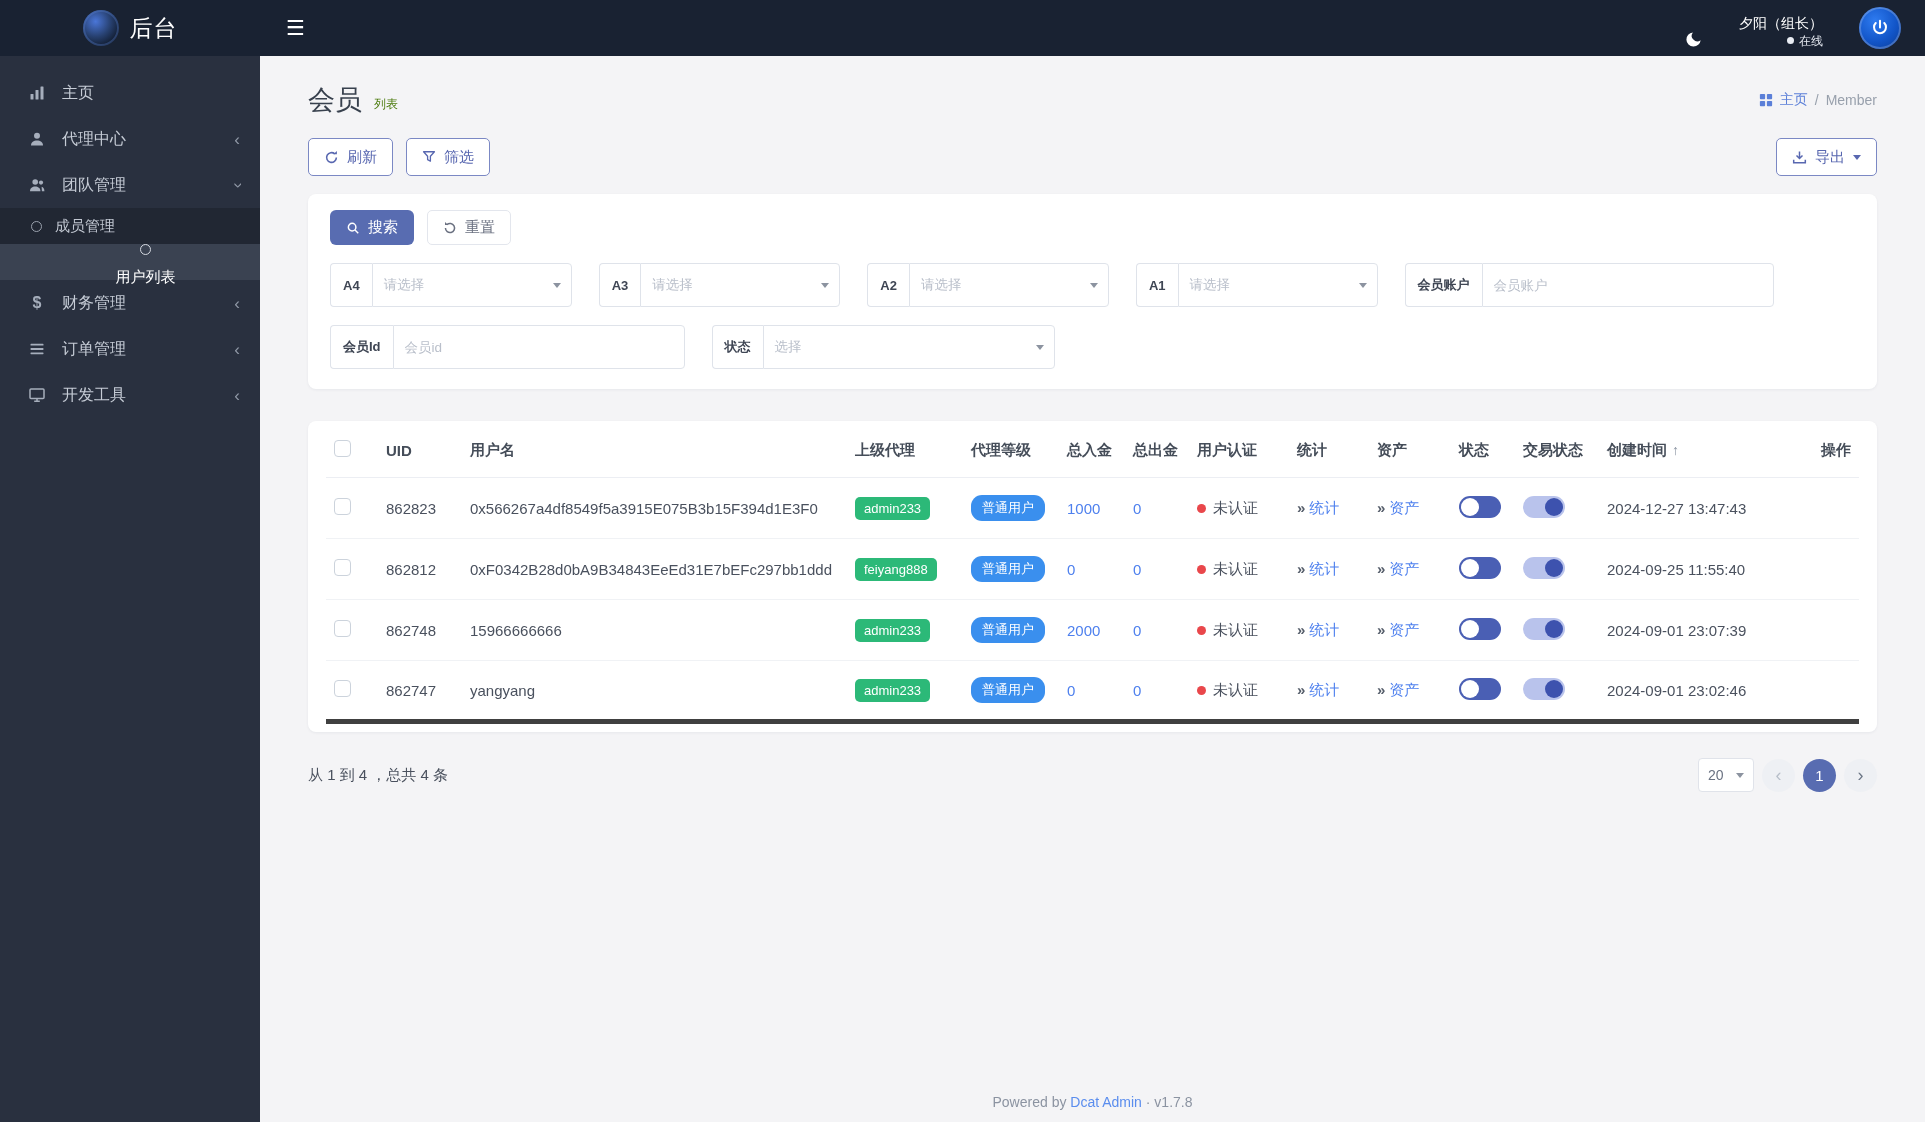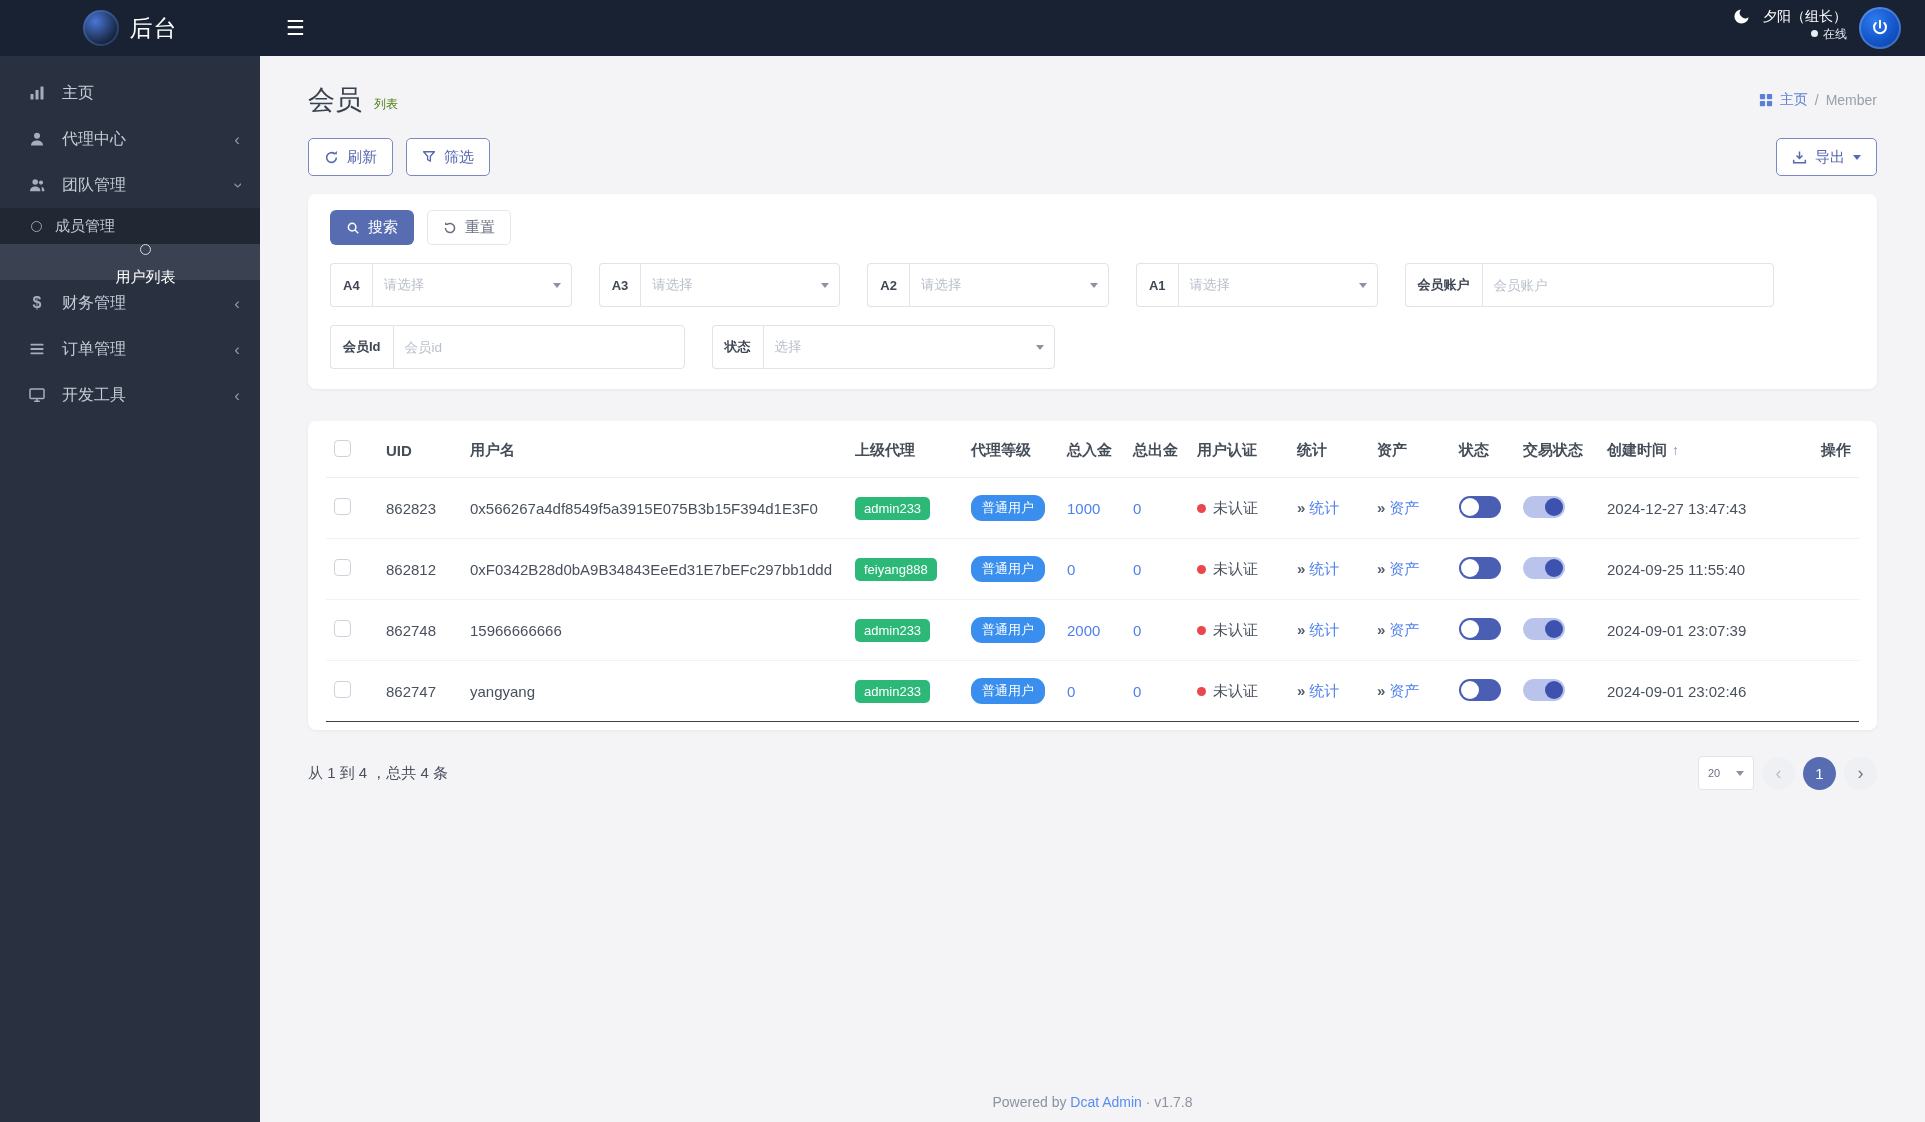--- a/index.html
+++ b/index.html
@@ -11,21 +11,21 @@
   svg { display:block; }
 
   
   .topbar { position:fixed; top:0; left:0; right:0; height:56px; background:#192232; display:flex; align-items:center; z-index:20; }
   .brand { width:260px; height:100%; display:flex; align-items:center; justify-content:center; gap:11px; }
   .logo-circle { width:36px; height:36px; border-radius:50%;
     background:radial-gradient(circle at 35% 32%, #4a76d8 0%, #27406f 45%, #101a2b 78%);
     box-shadow: inset 0 0 0 2px rgba(90,130,210,.35); }
   .brand-text { color:#fff; font-size:23px; letter-spacing:1px; }
   .hamburger { color:#fff; font-size:21px; margin-left:26px; cursor:pointer; }
-  .topbar-right { margin-left:auto; display:flex; align-items:flex-start; gap:12px; padding-right:24px; }
+  .topbar-right { margin-left:auto; display:flex; align-items:flex-end; gap:36px; padding-right:24px; }
   .moon { color:#fff; cursor:pointer; }
   .user-block { text-align:right; color:#fff; line-height:1.35; cursor:pointer; }
   .user-name { font-size:14px; }
   .user-status { font-size:12px; display:flex; align-items:center; justify-content:flex-end; gap:5px; color:#e8ecf3; }
   .user-status::before { content:""; width:7px; height:7px; border-radius:50%; background:#e8ecf3; display:inline-block; }
   .avatar { width:42px; height:42px; border-radius:50%; cursor:pointer;
     background:radial-gradient(circle at 38% 32%, #2e7bf0 0%, #1255c8 55%, #0b3a92 100%);
     box-shadow: inset 0 0 0 2px rgba(255,255,255,.22);
     display:flex; align-items:center; justify-content:center; }
 
@@ -79,40 +79,40 @@
   .w-select { width:200px; }
   .w-wide { width:292px; }
 
   
   .table-card { background:#fff; border-radius:8px; margin-top:32px; padding:2px 18px 8px; box-shadow:0 1px 3px rgba(25,35,60,.06); }
   table { width:100%; border-collapse:collapse; table-layout:fixed; }
   th { text-align:left; font-size:15px; font-weight:bold; color:#454d59; padding:17px 8px; border-bottom:1px solid #ecEEf3; }
   th { border-bottom:1px solid #ecEEf3; }
   td { padding:8px; height:61px; border-bottom:1px solid #f0f2f5; font-size:15px; color:#4a515e; vertical-align:middle;
        overflow:hidden; white-space:nowrap; text-overflow:ellipsis; }
-  tr:last-child td { border-bottom:1px solid #404040; }
+  tr:last-child td { border-bottom:5px solid #404040; }
   .cb { width:17px; height:17px; border:1.5px solid #ccd3dc; border-radius:4px; background:#fff; display:inline-block; cursor:pointer; }
   .badge-green { background:#2cb978; color:#fff; font-size:13px; padding:4px 9px; border-radius:5px; display:inline-block; }
   .badge-blue { background:#3a8fee; color:#fff; font-size:13px; padding:4px 11px; border-radius:11px; display:inline-block; }
   .lnk { color:#4e80ee; cursor:pointer; text-decoration:none; }
   .auth-dot { width:9px; height:9px; border-radius:50%; background:#e9474b; display:inline-block; margin-right:7px; }
   .chev-lnk::before { content:"»"; color:#565e6b; font-weight:bold; margin-right:4px; }
   .sort::after { content:"↑"; color:#8892a0; font-size:14px; margin-left:5px; font-weight:normal; }
   .switch { display:inline-block; width:42px; height:22px; border-radius:12px; background:#4a5fb4; position:relative; cursor:pointer; }
   .switch::after { content:""; position:absolute; top:2px; left:2px; width:18px; height:18px; border-radius:50%; background:#fff; }
   .switch.alt { background:#b9c3ec; }
   .switch.alt::after { left:auto; right:2px; background:#3d52ae; }
   th.ops, td.ops { text-align:right; }
 
   
   .table-footer { display:flex; align-items:center; margin-top:26px; }
   .summary { font-size:15px; color:#4a515e; }
   .pager { margin-left:auto; display:flex; align-items:center; gap:8px; }
   .psize { width:56px; height:34px; border:1px solid #e0e3ea; border-radius:4px; background:#fff; display:flex;
-    align-items:center; justify-content:space-between; padding:0 9px; font-size:11px; color:#6a7282; cursor:pointer; }
+    align-items:center; justify-content:space-between; padding:0 9px; font-size:14px; color:#6a7282; cursor:pointer; }
   .psize .caret { color:#8c93a0; }
   .pg-btn { width:33px; height:33px; border-radius:50%; display:flex; align-items:center; justify-content:center;
     background:#eef0f4; color:#6c7686; font-size:18px; cursor:pointer; }
   .pg-btn.prev { color:#b7bec9; }
   .pg-btn.prev::before { content:"‹"; }
   .pg-btn.next::before { content:"›"; }
   .pg-current { width:33px; height:33px; border-radius:50%; background:#586cb1; color:#fff; display:flex;
     align-items:center; justify-content:center; font-size:15px; cursor:pointer; }
 
   

